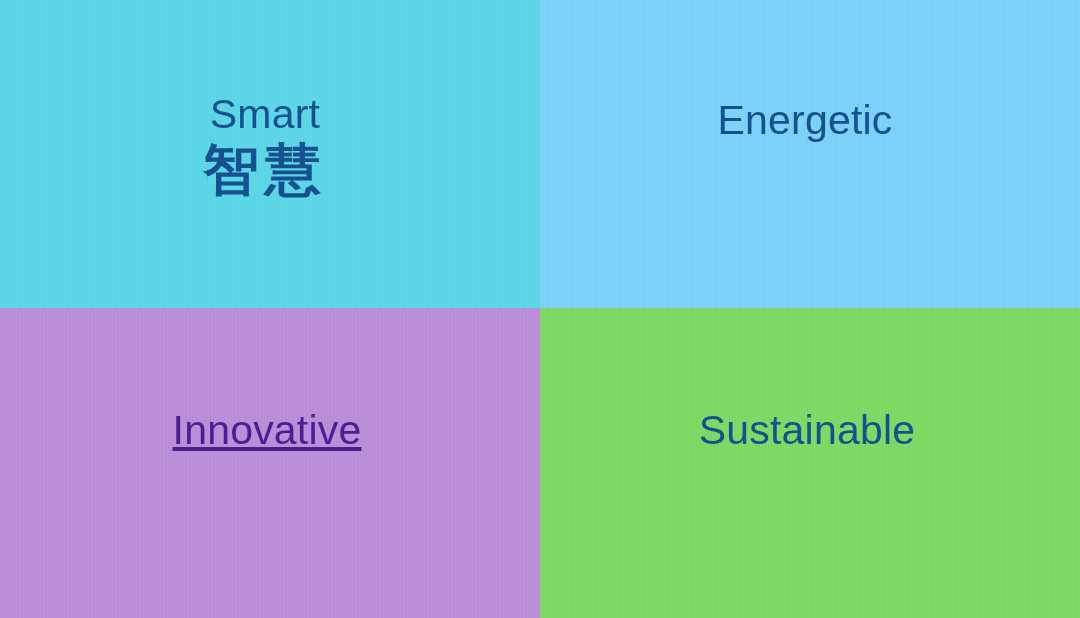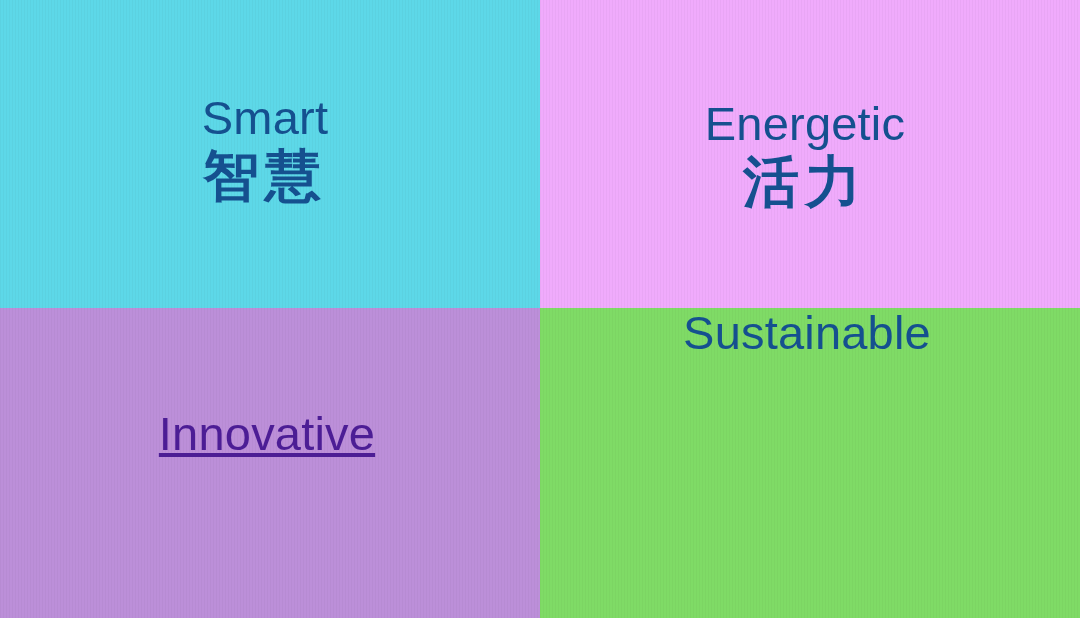--- a/index.html
+++ b/index.html
@@ -47,42 +47,42 @@
   .quad-inner {
     position: relative;
     z-index: 2;
     display: flex;
     flex-direction: column;
     align-items: center;
     line-height: 1;
   }
   .label-en {
     color: #15508F;
-    font-size: 47px;
+    font-size: 41px;
     font-weight: 400;
     letter-spacing: 0.2px;
     line-height: 1.05;
     white-space: nowrap;
   }
   .label-zh {
     color: #15508F;
     font-size: 56px;
     font-weight: 700;
     letter-spacing: 4px;
     line-height: 1.0;
     margin-top: 6px;
     white-space: nowrap;
     font-family: "DejaVu Sans", "Liberation Sans", sans-serif;
   }
 
   
   .q-smart       .quad-inner { padding-top: 93px; }
   .q-energetic   .quad-inner { padding-top: 99px; }
   .q-innovative  .quad-inner { padding-top: 101px; }
-  .q-sustainable .quad-inner { }
+  .q-sustainable .quad-inner { padding-top: 101px; }
 
   
   .q-smart       .quad-inner { transform: translateX(-5px); }
   .q-energetic   .quad-inner { transform: translateX(-5px); }
   .q-innovative  .quad-inner { transform: translateX(-3px); }
   .q-sustainable .quad-inner { transform: translateX(-3px); }
 
   .q-smart .label-zh,
   .q-energetic .label-zh { letter-spacing: 6px; }
 </style>
@@ -92,24 +92,23 @@
 <div id="canvas">
   <div class="quad-grid">
 
     <div class="quad q-smart" style="background-color: rgb(93, 216, 232);">
       <div class="quad-inner">
         <div class="label-en" style="color: rgb(21, 80, 143);">Smart</div>
         <div class="label-zh" style="color: rgb(21, 80, 143);">智慧</div>
       </div>
     </div>
 
-    <div class="quad q-energetic" style="background-color: #f0abfc;">
+    <div class="quad q-energetic" style="background-color: #7dd3fc;">
       <div class="quad-inner">
         <div class="label-en" style="color: rgb(21, 80, 143);">Energetic</div>
-        <div class="label-zh" style="color: rgb(21, 80, 143);">活力</div>
       </div>
     </div>
 
     <div class="quad q-innovative" style="background-color: rgb(188, 143, 217);">
       <div class="quad-inner">
         <div class="label-en" style="color: #4c1d95; text-decoration: underline;">Innovative</div>
       </div>
     </div>
 
     <div class="quad q-sustainable" style="background-color: rgb(127, 219, 102);">

